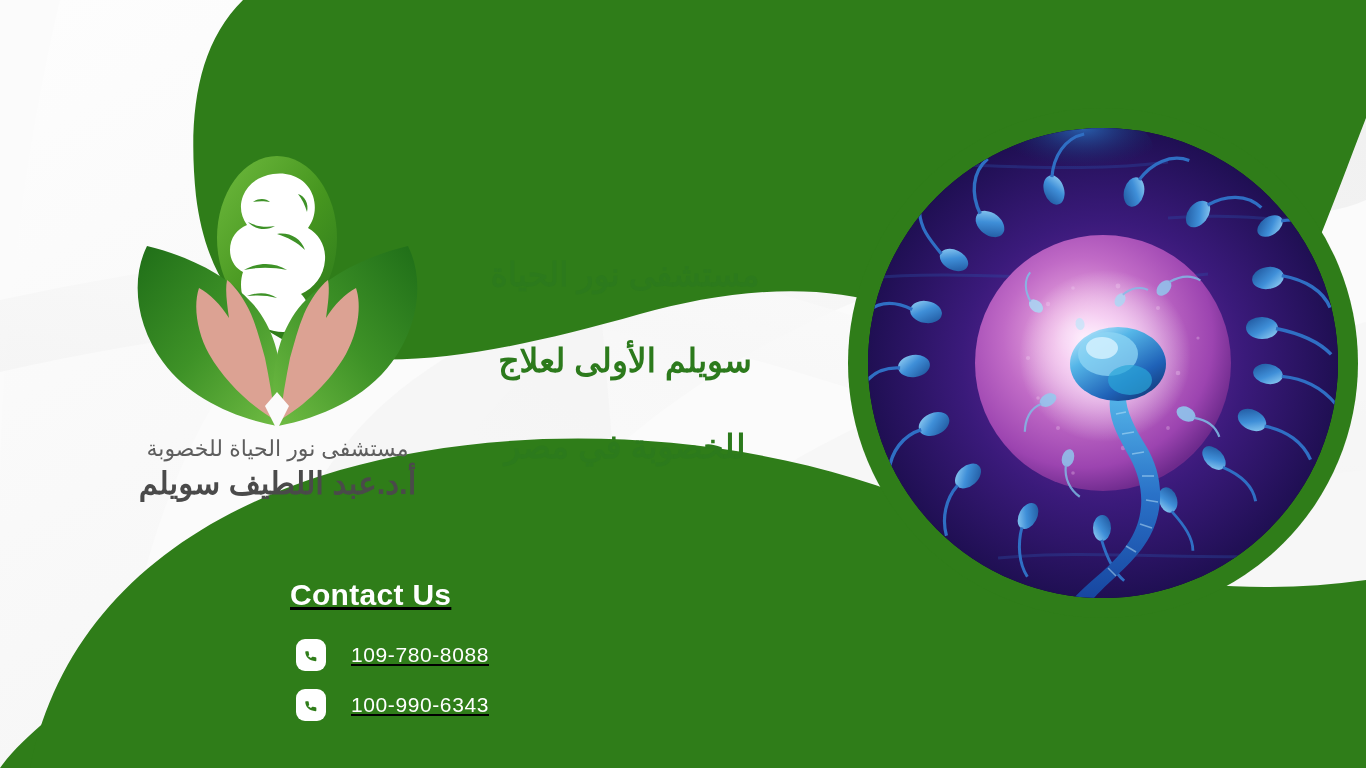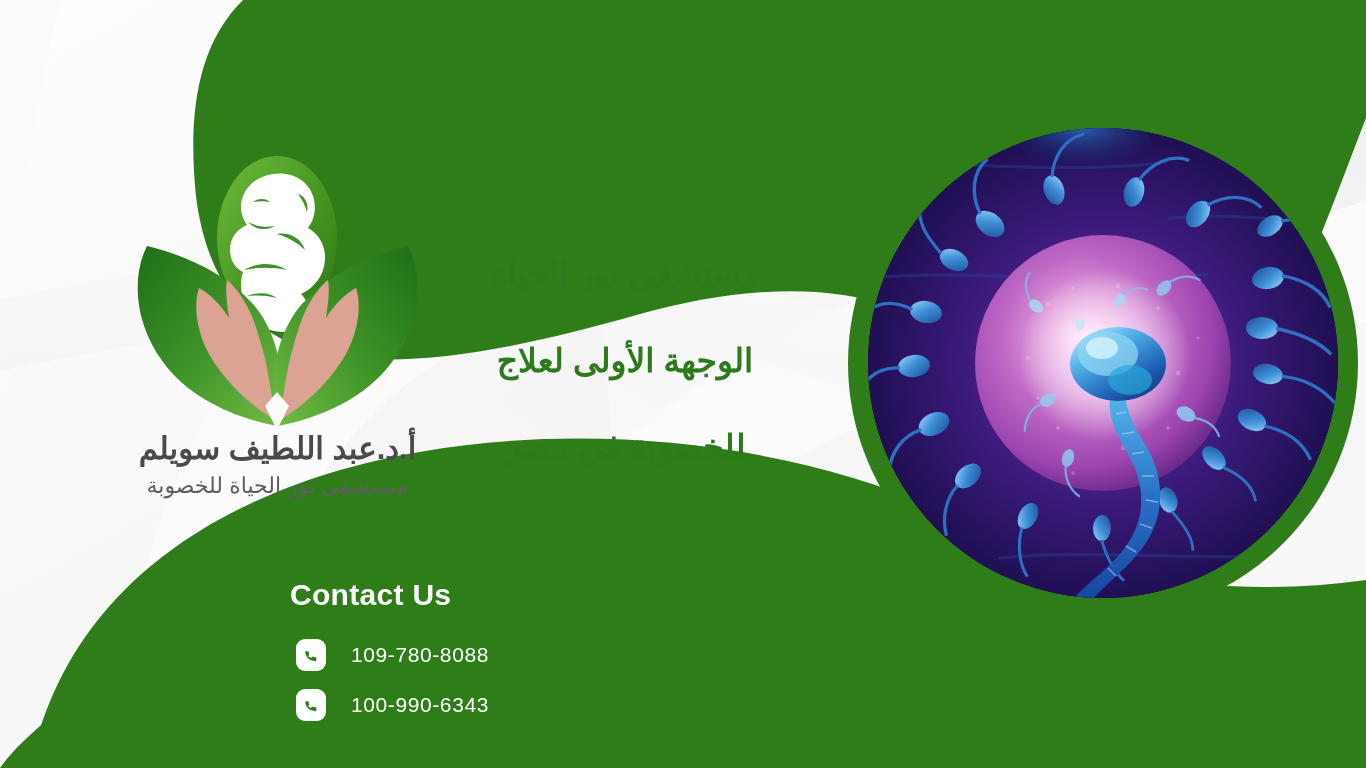--- a/index.html
+++ b/index.html
@@ -72,20 +72,21 @@
     overflow: hidden;
     background: #0b0636;
   }
   #photo-svg { position: absolute; left: 0; top: 0; width: 470px; height: 470px; }
 
   
   #contact-block {
     position: absolute;
     left: 290px; top: 578px;
     width: 420px;
+    text-decoration: underline;
   }
   #contact-title {
     font-size: 30px; font-weight: bold; color: #ffffff;
     letter-spacing: 0.3px;
     margin-bottom: 27px;
   }
   .contact-row {
     display: flex; align-items: center;
     margin-bottom: 18px;
     padding-left: 6px;
@@ -233,28 +234,28 @@
                C 241,163 229,175 221,188
                C 223,174 225,160 223,150
                C 215,156 205,170 199,184
                C 193,198 189,214 185,228
                C 181,248 177,270 175,290 Z" fill="#dca293"></path>
 
       <path d="M 172,300 L 160,276 L 172,262 L 184,276 Z" fill="#fbfbfb"></path>
     </svg>
 
     <div id="logo-texts">
+      <div id="logo-hospital-sub">مستشفى نور الحياة للخصوبة</div>
       <div id="logo-doctor-name">أ.د.عبد اللطيف سويلم</div>
-      <div id="logo-hospital-sub">مستشفى نور الحياة للخصوبة</div>
     </div>
   </div>
 
   <div id="headline">
     <span class="hl-line">مستشفى نور الحياة</span>
-    <span class="hl-line">الوجهة الأولى لعلاج</span>
+    <span class="hl-line">سويلم الأولى لعلاج</span>
     <span class="hl-line">للخصوبة في مصر</span>
   </div>
 
   <div id="photo-frame">
     <div id="photo-inner">
       <svg id="photo-svg" viewBox="0 0 470 470">
         <defs>
           <radialGradient id="bgGlow" cx="0.5" cy="0.5" r="0.72">
             <stop offset="0" stop-color="#7a2fb0"></stop>
             <stop offset="0.42" stop-color="#3a1a7a"></stop>

